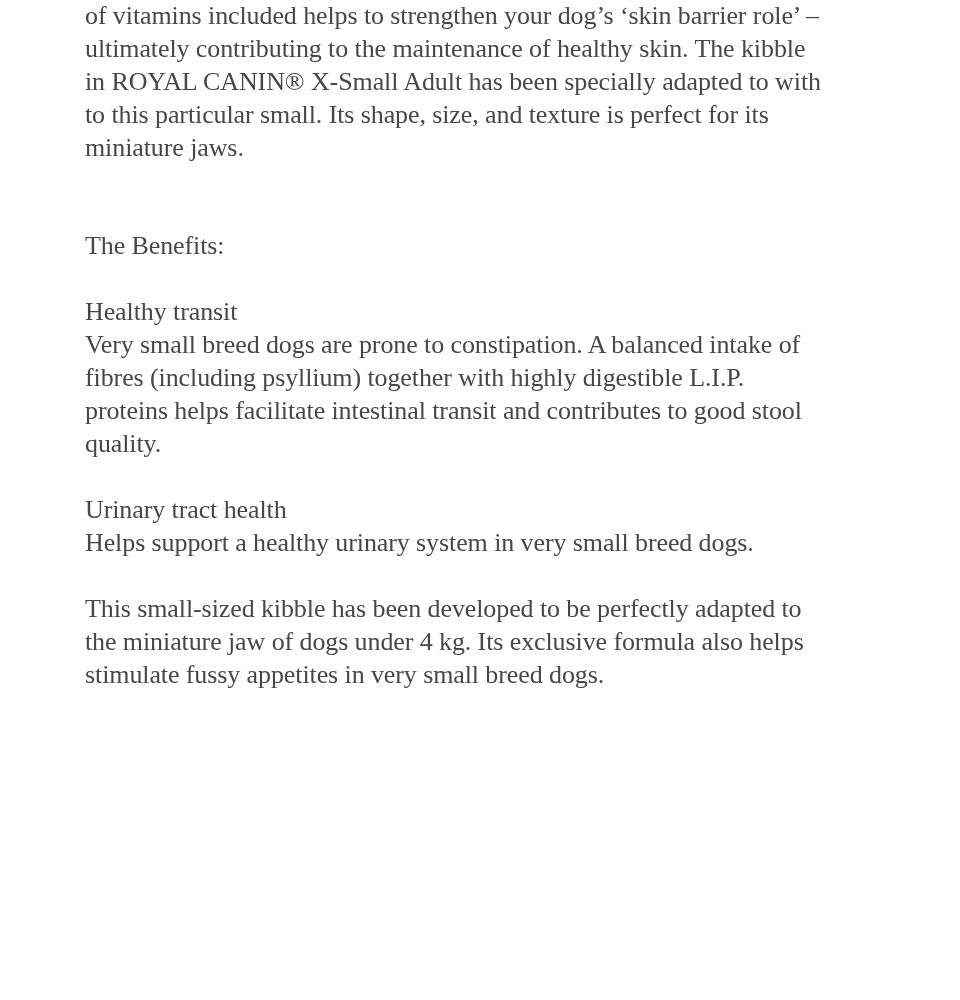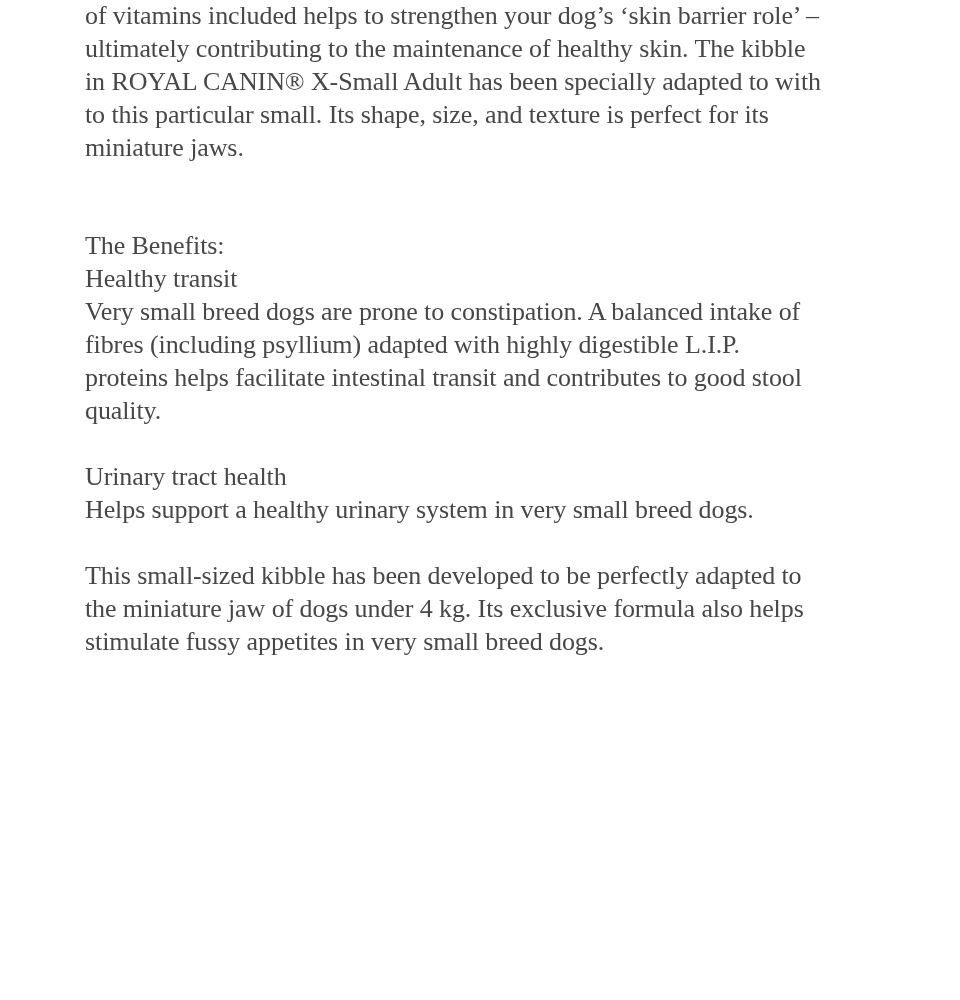--- a/index.html
+++ b/index.html
@@ -28,20 +28,21 @@
       display: block;
       white-space: nowrap;
     }
     .para {
       margin: 0;
     }
     .intro {
       margin-bottom: 65px;
     }
     .benefits-heading {
+      margin-bottom: 33px;
     }
     .benefit {
       margin-bottom: 33px;
     }
     .benefit-title {
       display: block;
       white-space: nowrap;
     }
   </style>
 </head>
@@ -55,21 +56,21 @@
     <span class="line">in ROYAL CANIN® X-Small Adult has been specially adapted to with</span>
     <span class="line">to this particular small. Its shape, size, and texture is perfect for its</span>
     <span class="line">miniature jaws.</span>
   </p>
 
   <p class="para benefits-heading">The Benefits:</p>
 
   <div class="benefit">
     <span class="benefit-title">Healthy transit</span>
     <span class="line">Very small breed dogs are prone to constipation. A balanced intake of</span>
-    <span class="line">fibres (including psyllium) adapted with highly digestible L.I.P.</span>
+    <span class="line">fibres (including psyllium) together with highly digestible L.I.P.</span>
     <span class="line">proteins helps facilitate intestinal transit and contributes to good stool</span>
     <span class="line">quality.</span>
   </div>
 
 
   <div class="benefit">
     <span class="benefit-title">Urinary tract health</span>
     <span class="line">Helps support a healthy urinary system in very small breed dogs.</span>
   </div>
 

